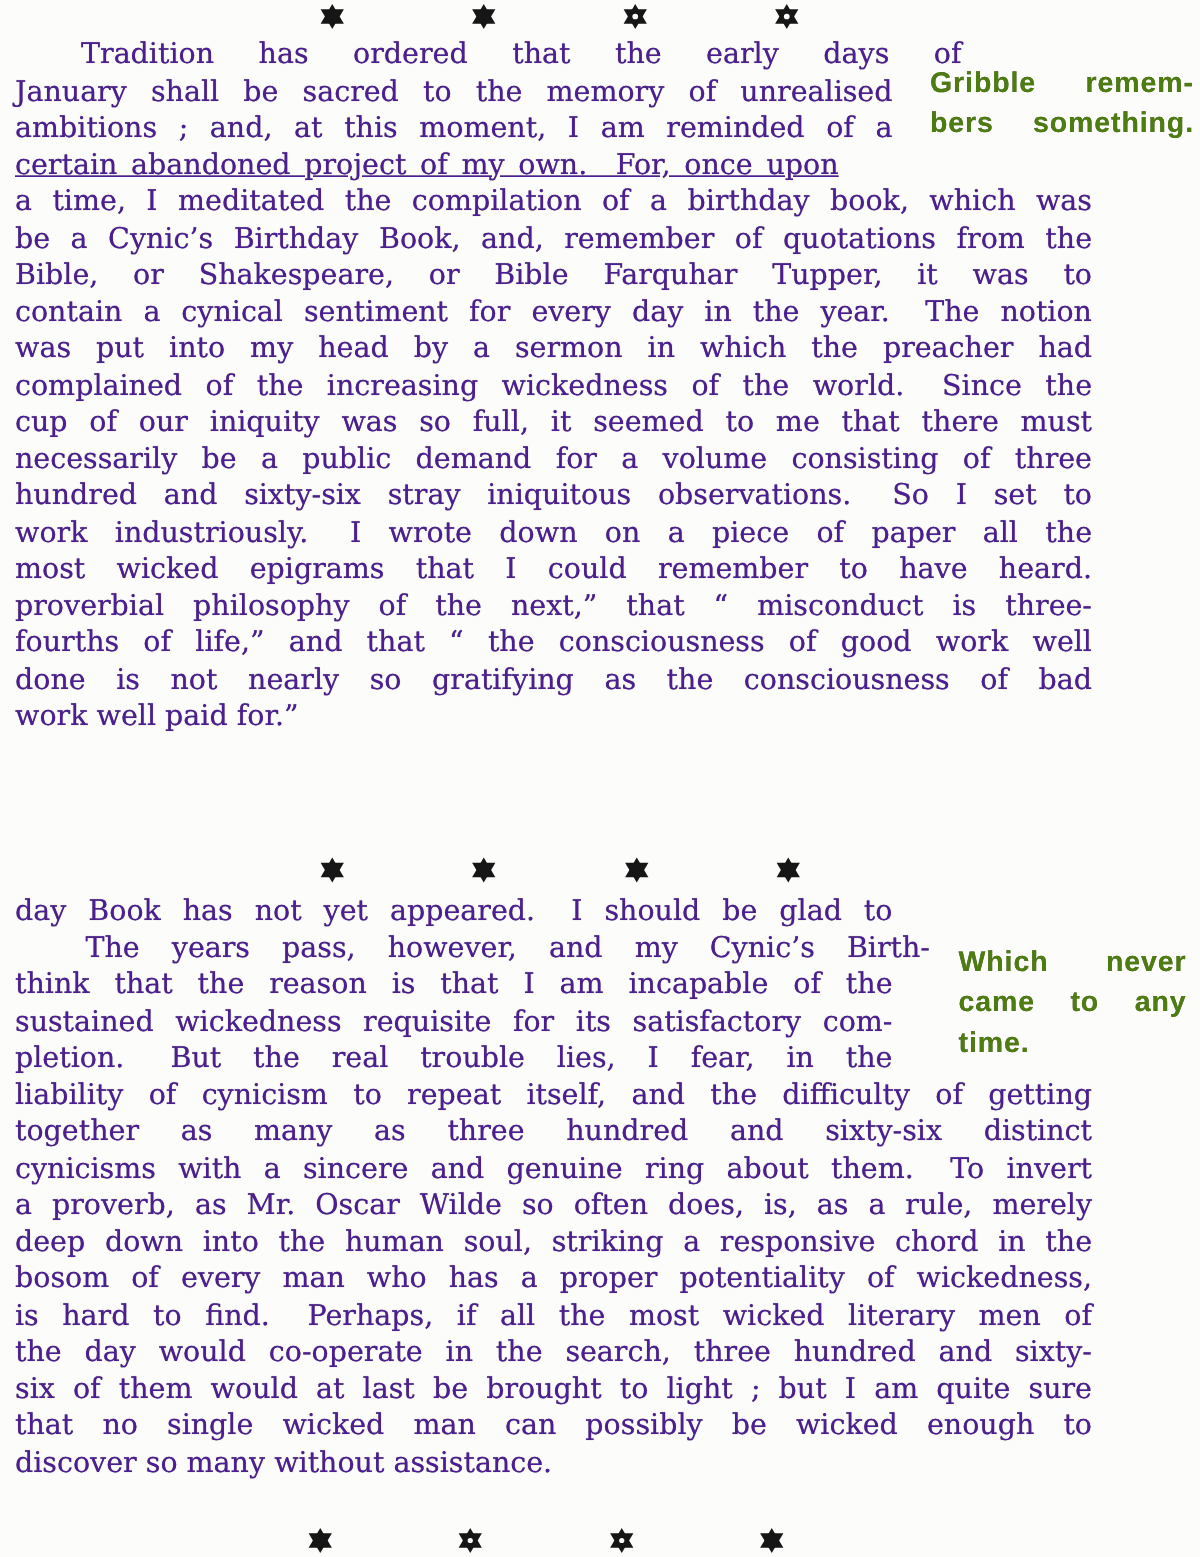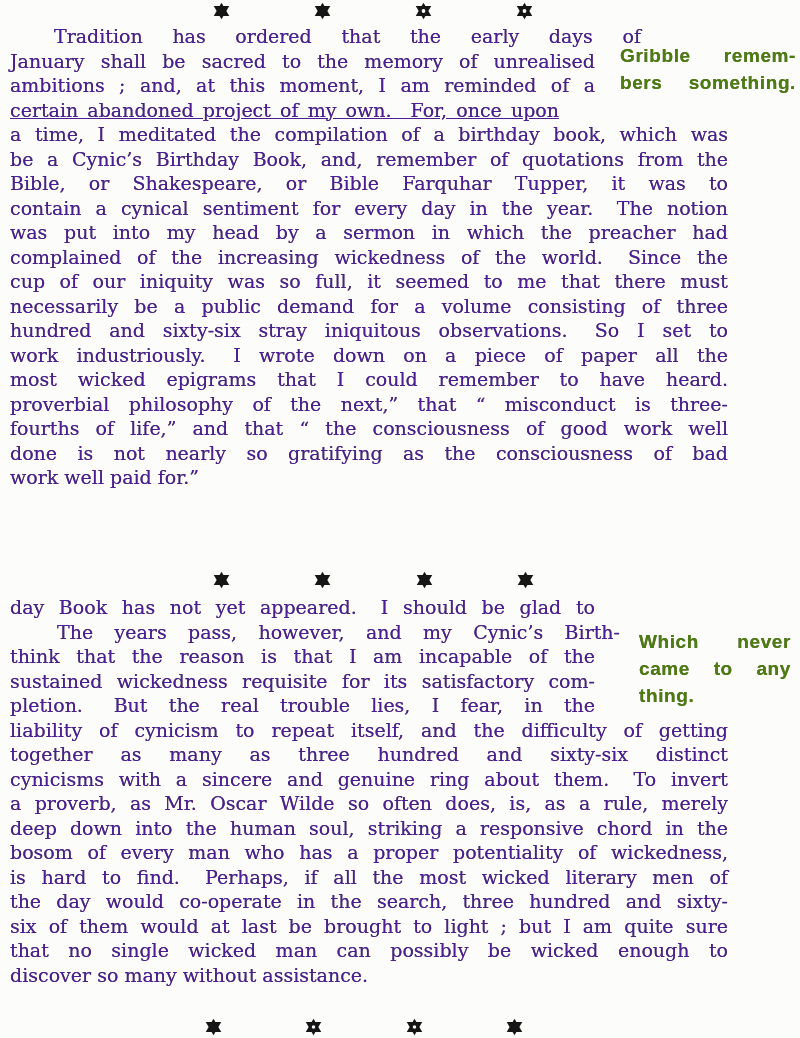--- a/index.html
+++ b/index.html
@@ -132,21 +132,21 @@
       </svg>
     <svg width="19" height="18" viewBox="0 0 24 22">
         <polygon points="12,0.5 21.8,17.2 2.2,17.2" fill="#161616"></polygon>
         <polygon points="12,21.5 2.2,4.8 21.8,4.8" fill="#161616"></polygon>
       </svg>
   </div>
 
   <div class="note note-2">
     <div class="nl">Which never</div>
     <div class="nl">came to any</div>
-    <div class="nl short">thing.</div>
+    <div class="nl short">time.</div>
   </div>
 
   <div class="col col-2">
     <div class="ln w-n">day Book has not yet appeared.  I should be glad to</div>
     <div class="ln first2">The years pass, however, and my Cynic’s Birth-</div>
     <div class="ln w-n">think that the reason is that I am incapable of the</div>
     <div class="ln w-n">sustained wickedness requisite for its satisfactory com-</div>
     <div class="ln w-n">pletion.  But the real trouble lies, I fear, in the</div>
     <div class="ln">liability of cynicism to repeat itself, and the difficulty of getting</div>
     <div class="ln">together as many as three hundred and sixty-six distinct</div>

